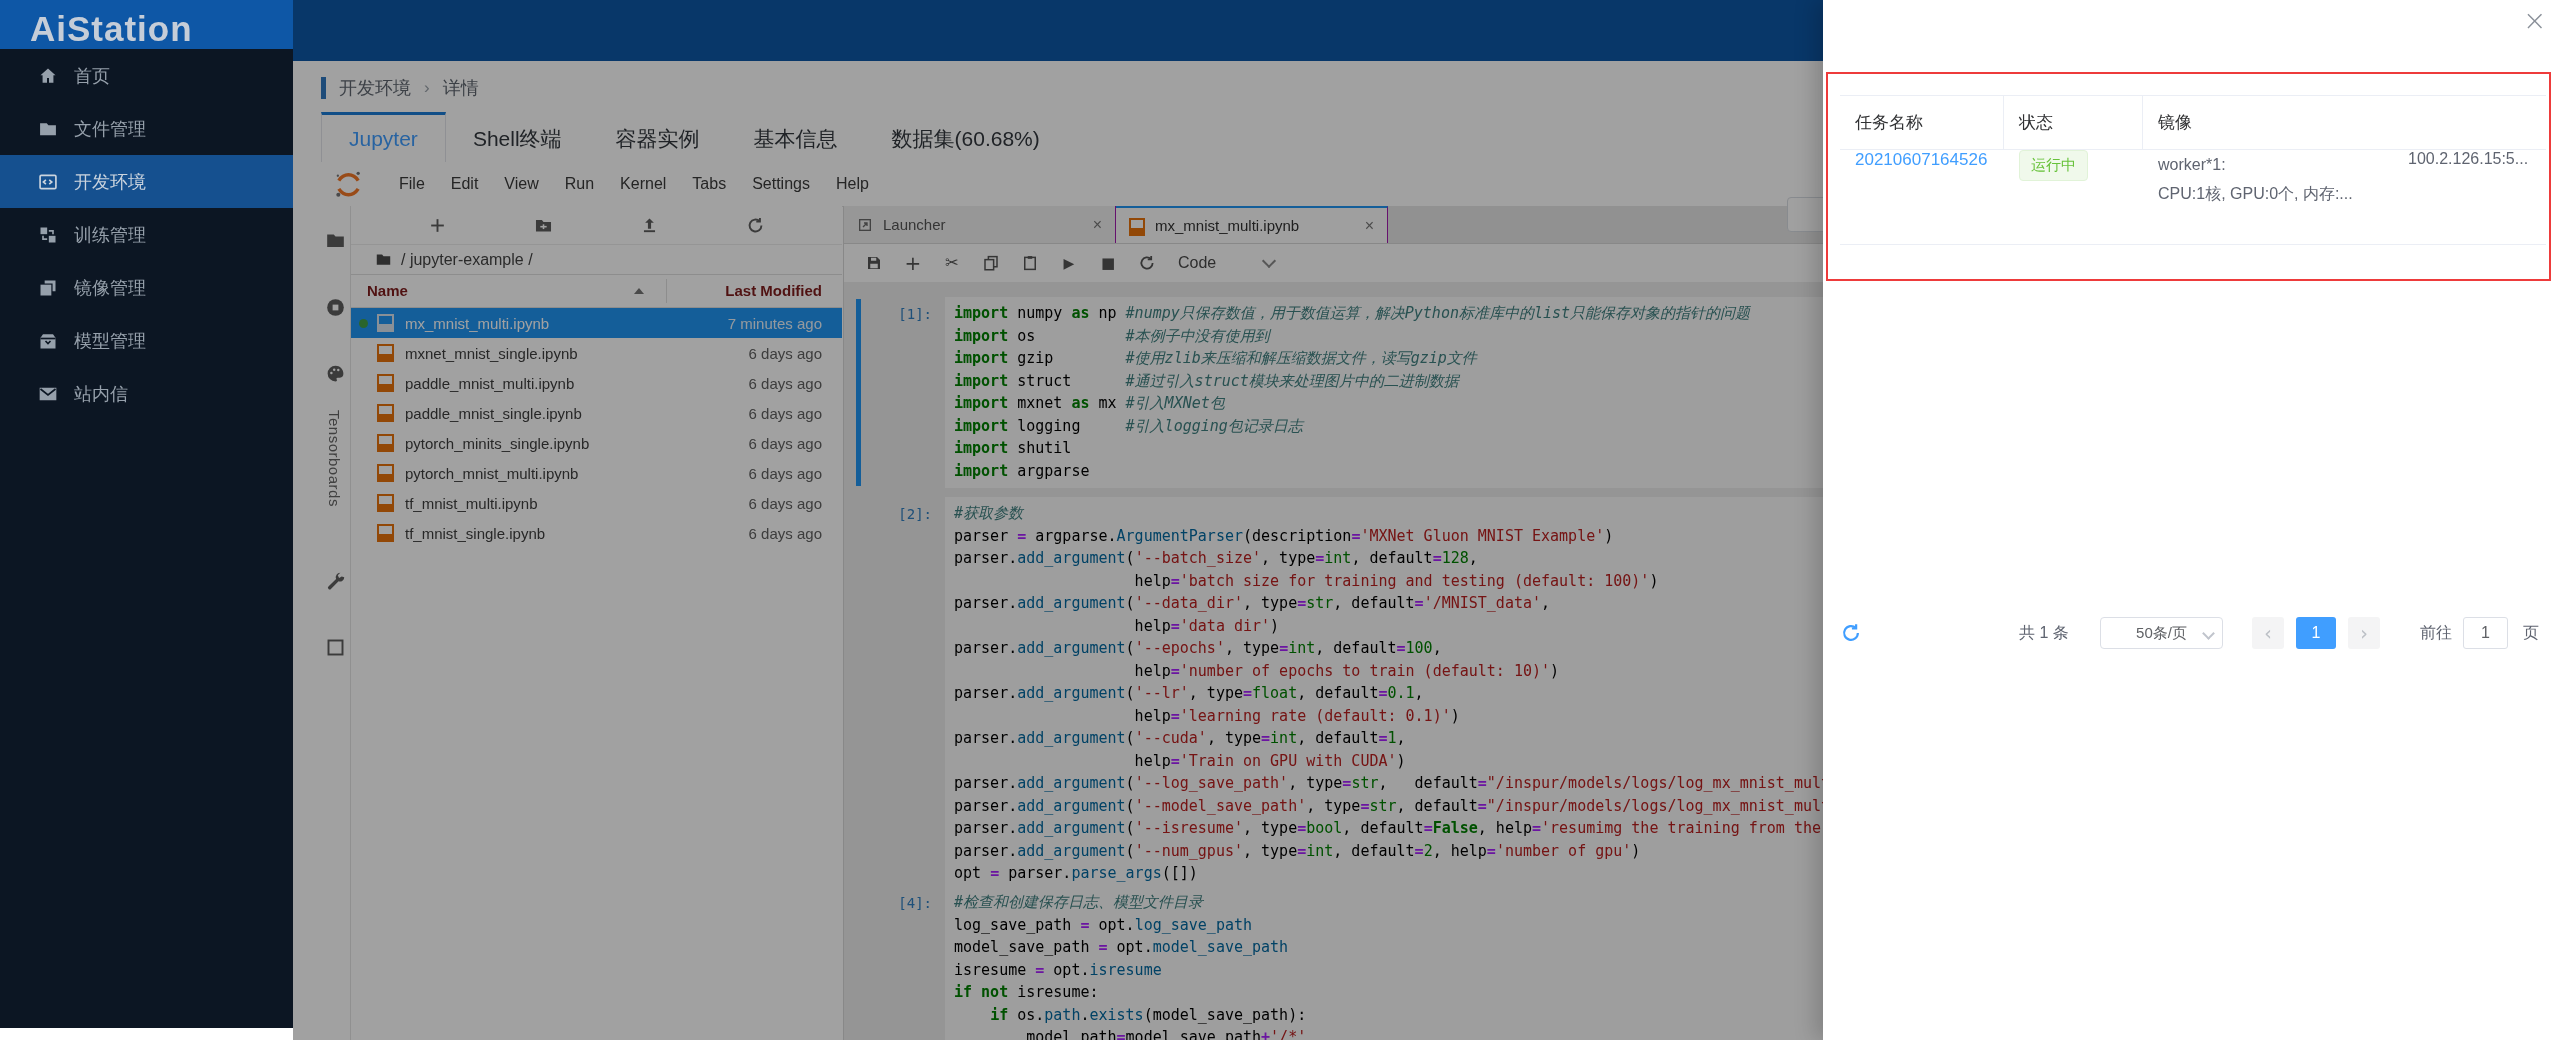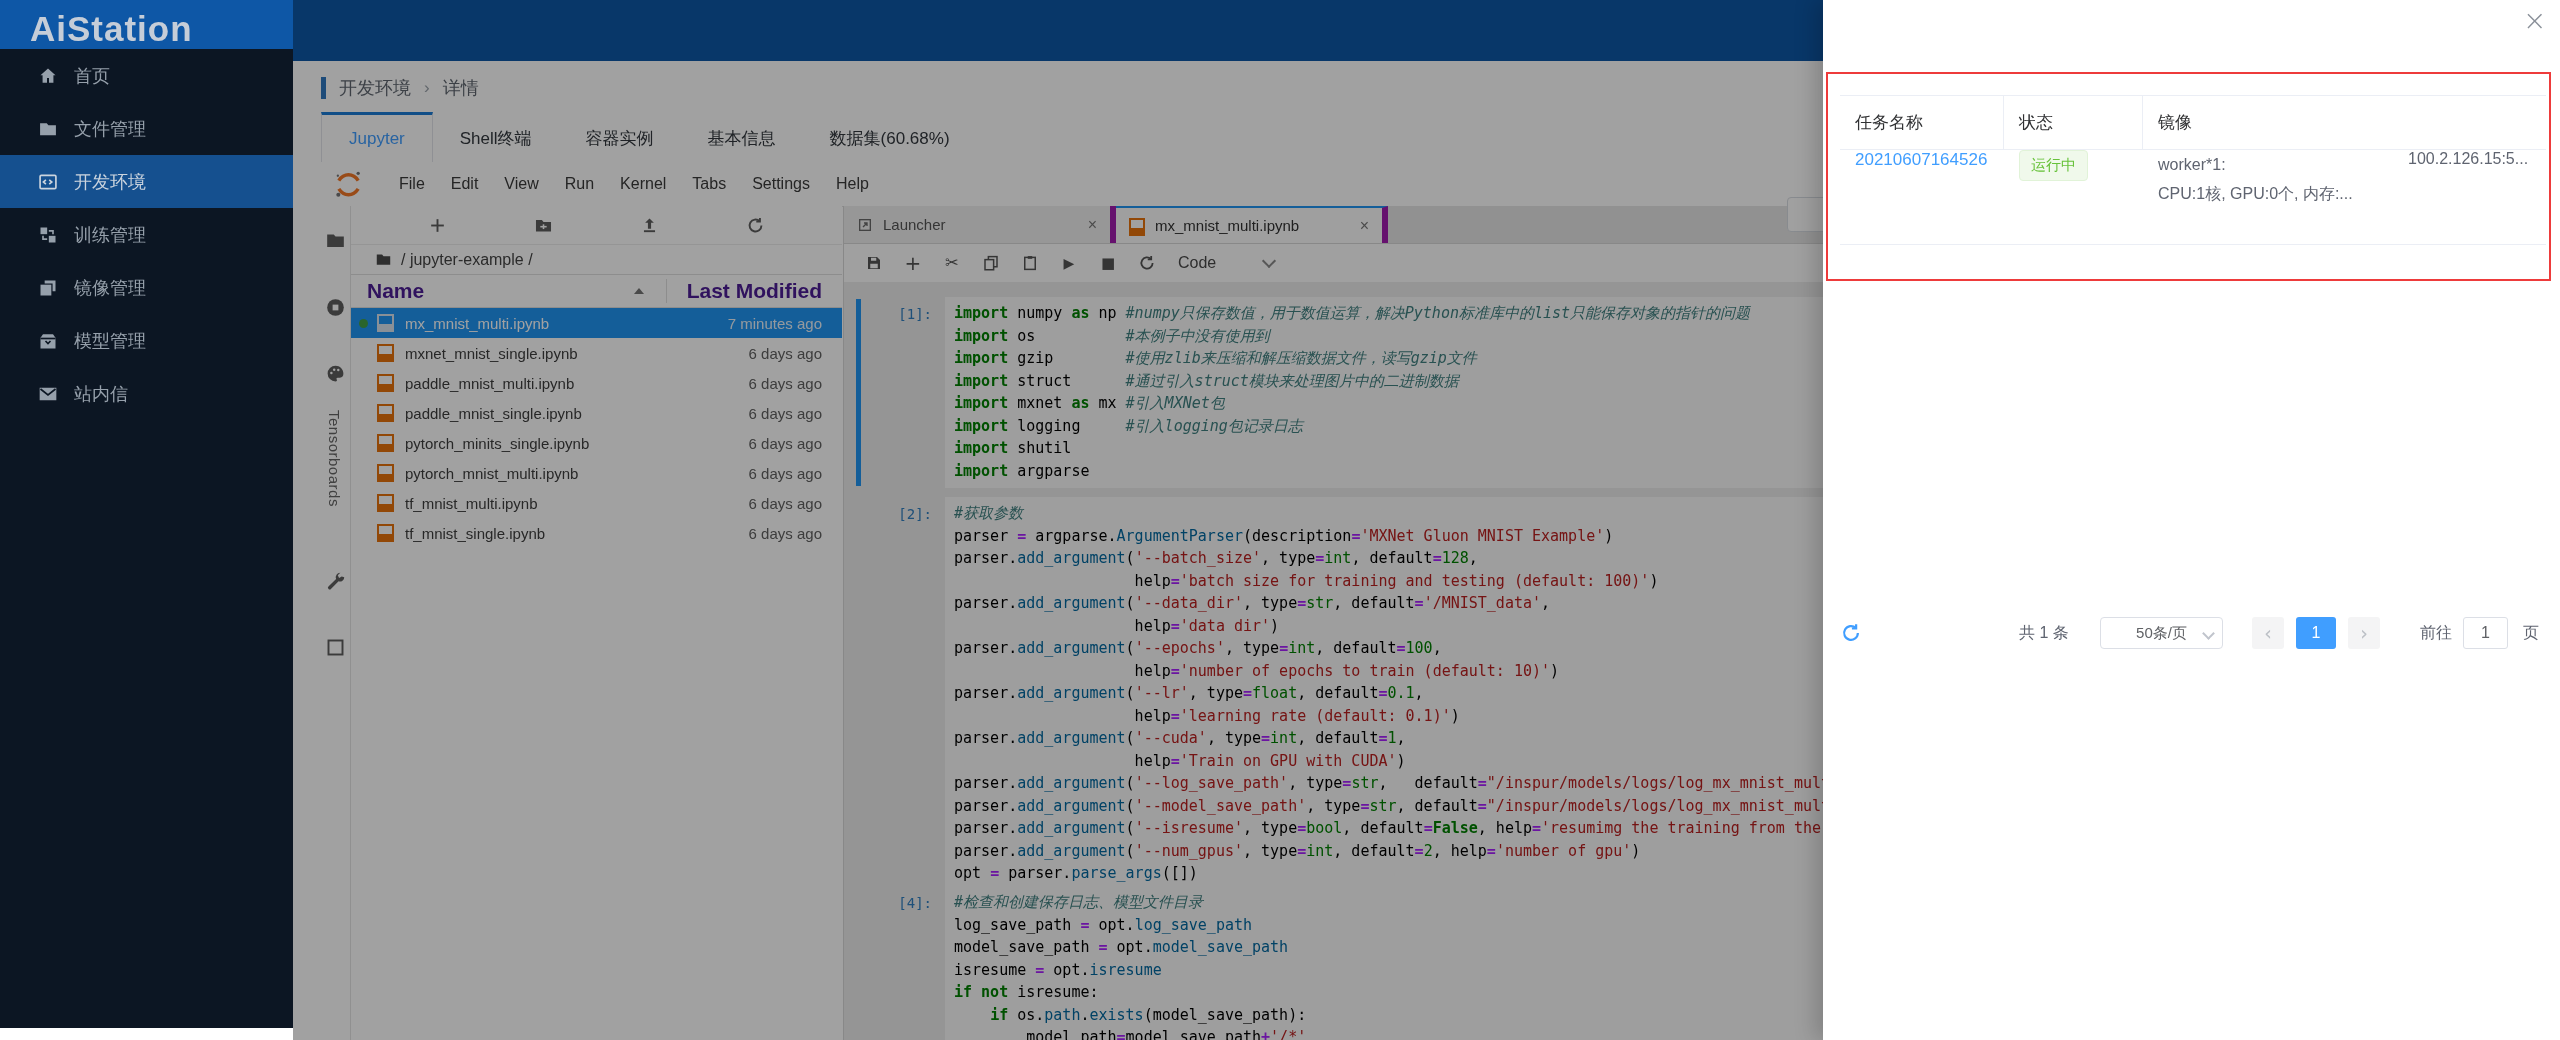--- a/index.html
+++ b/index.html
@@ -13,57 +13,57 @@
   .side-item{position:relative;height:53px;display:flex;align-items:center;color:#96A0AB;font-size:18px;cursor:pointer;}
   .side-item .icn{width:20px;height:20px;margin-left:38px;margin-right:16px;display:inline-flex;}
   .side-item .icn svg{width:100%;height:100%;}
   .side-item.active{background:#15508F;color:#CBD4DE;}
   
   .content{position:absolute;left:293px;top:61px;width:2267px;height:979px;background:#fff;z-index:5;}
   .breadcrumb{position:absolute;left:28px;top:10px;height:34px;display:flex;align-items:center;font-size:18px;color:#5F6670;}
   .crumb-tick{width:5px;height:22px;background:#2E77C0;margin-right:13px;}
   .crumb-sep{margin:0 13px;color:#9CA3AB;font-size:17px;}
   .tabs{position:absolute;left:28px;top:51px;right:28px;height:50px;border-bottom:1px solid #E2E5EA;display:flex;}
-  .tab{height:50px;line-height:47px;padding:0 27px;font-size:17px;color:#33383E;border-top:3px solid transparent;box-sizing:border-box;cursor:pointer;}
+  .tab{height:50px;line-height:47px;padding:0 27px;font-size:21px;color:#33383E;border-top:3px solid transparent;box-sizing:border-box;cursor:pointer;}
   .tab.active{color:#409EFF;border-top:3px solid #1C7CD6;border-left:1px solid #E2E5EA;border-right:1px solid #E2E5EA;background:#fff;}
   
   .menubar{position:absolute;left:28px;top:101px;right:0;height:44px;background:#fff;border-bottom:1px solid #E0E0E0;display:flex;align-items:center;}
   .jlogo{width:31px;height:31px;margin-left:12px;margin-right:22px;}
   .menu-item{font-size:16px;color:#3B3B3B;padding:0 13px;cursor:pointer;}
   .strip{position:absolute;left:28px;top:145px;width:29px;bottom:0;background:#fff;border-right:1px solid #E4E4E4;}
   .strip-icn{position:absolute;left:4px;width:21px;height:21px;color:#5E5E5E;}
   .strip-icn svg{width:100%;height:100%;}
   .strip-label{position:absolute;left:5px;top:204px;writing-mode:vertical-rl;font-size:15px;color:#666;letter-spacing:.5px;}
   .fb{position:absolute;left:58px;top:145px;width:491px;bottom:0;background:#fff;}
   .fb-toolbar{height:38px;display:flex;align-items:center;justify-content:space-around;padding:0 34px;border-bottom:1px solid #ECECEC;color:#5E5E5E;}
   .fb-toolbar .icn{width:19px;height:19px;display:inline-flex;cursor:pointer;}
   .fb-toolbar .icn svg{width:100%;height:100%;}
   .glyph{font-family:"DejaVu Sans",sans-serif;font-size:19px;line-height:19px;}
   .fb-path{height:29px;display:flex;align-items:center;font-size:16px;color:#454545;padding-left:24px;}
   .fb-path .icn{width:17px;height:17px;margin-right:9px;display:inline-flex;color:#4A4A4A;}
   .fb-path .icn svg{width:100%;height:100%;}
-  .fb-header{position:relative;height:32px;border-top:1px solid #E0E0E0;border-bottom:1px solid #E0E0E0;font-size:21px;color:#4c1d95;font-weight:bold;}
+  .fb-header{position:relative;height:32px;border-top:1px solid #E0E0E0;border-bottom:1px solid #E0E0E0;font-size:15px;color:#7f1d1d;font-weight:bold;}
   .fbh-name{position:absolute;left:16px;line-height:31px;}
   .sort-arrow{position:absolute;left:283px;top:13px;width:0;height:0;border-left:5px solid transparent;border-right:5px solid transparent;border-bottom:6px solid #757575;}
   .fbh-divider{position:absolute;left:315px;top:4px;bottom:4px;width:1px;background:#E0E0E0;}
   .fbh-mod{position:absolute;right:20px;line-height:31px;}
   .row{position:relative;height:30px;display:flex;align-items:center;font-size:15px;color:#3F3F3F;cursor:pointer;}
   .row .dot{position:absolute;left:8px;width:9px;height:9px;border-radius:50%;background:#43A047;}
   .nbicon{display:inline-block;width:13px;height:14px;border:2px solid #E8730C;background:#fff;position:relative;}
   .nbicon::after{content:"";position:absolute;left:0;right:0;bottom:0;height:6px;background:#E8730C;}
   .row .nbicon{margin-left:26px;margin-right:11px;flex:none;}
   .row .fmod{position:absolute;right:20px;color:#616161;}
   .row.selected{background:#2196F3;color:#fff;}
   .row.selected .fmod{color:#EAF2FA;}
   .row.selected .nbicon{border-color:#D9E4F0;background:#2196F3;}
   .row.selected .nbicon::after{background:#D9E4F0;}
   .vdivider{position:absolute;left:550px;top:145px;width:1px;bottom:0;background:#D8D8D8;}
   .nb{position:absolute;left:551px;top:145px;right:0;bottom:0;}
   .nb-tabs{height:37px;background:#E6E6E6;border-bottom:1px solid #D8D8D8;display:flex;}
-  .doc-tab{display:flex;align-items:center;width:272px;box-sizing:border-box;padding:0 13px;font-size:15px;color:#555;background:#F0F0F0;border-right:6px solid #a21caf;cursor:pointer;}
+  .doc-tab{display:flex;align-items:center;width:272px;box-sizing:border-box;padding:0 13px;font-size:15px;color:#555;background:#F0F0F0;border-right:1px solid #a21caf;cursor:pointer;}
   .doc-tab .dicn{width:16px;height:16px;margin-right:10px;display:inline-flex;color:#6A6A6A;}
   .doc-tab .dicn svg{width:100%;height:100%;}
   .doc-tab .dlabel{flex:1;}
   .doc-tab .x{color:#777;font-size:16px;}
   .doc-tab.active{background:#FCFCFC;border-top:2px solid #2196F3;color:#333;}
   .nb-toolbar{height:38px;background:#FDFDFD;border-bottom:1px solid #E0E0E0;display:flex;align-items:center;color:#555;}
   .tb-icn{width:18px;height:18px;margin-left:21px;display:inline-flex;align-items:center;justify-content:center;cursor:pointer;color:#555;}
   .tb-icn svg{width:100%;height:100%;}
   .tb-icn .glyph{font-size:16px;line-height:18px;}
   .tb-label{font-size:16px;color:#4A4A4A;margin-left:22px;}

